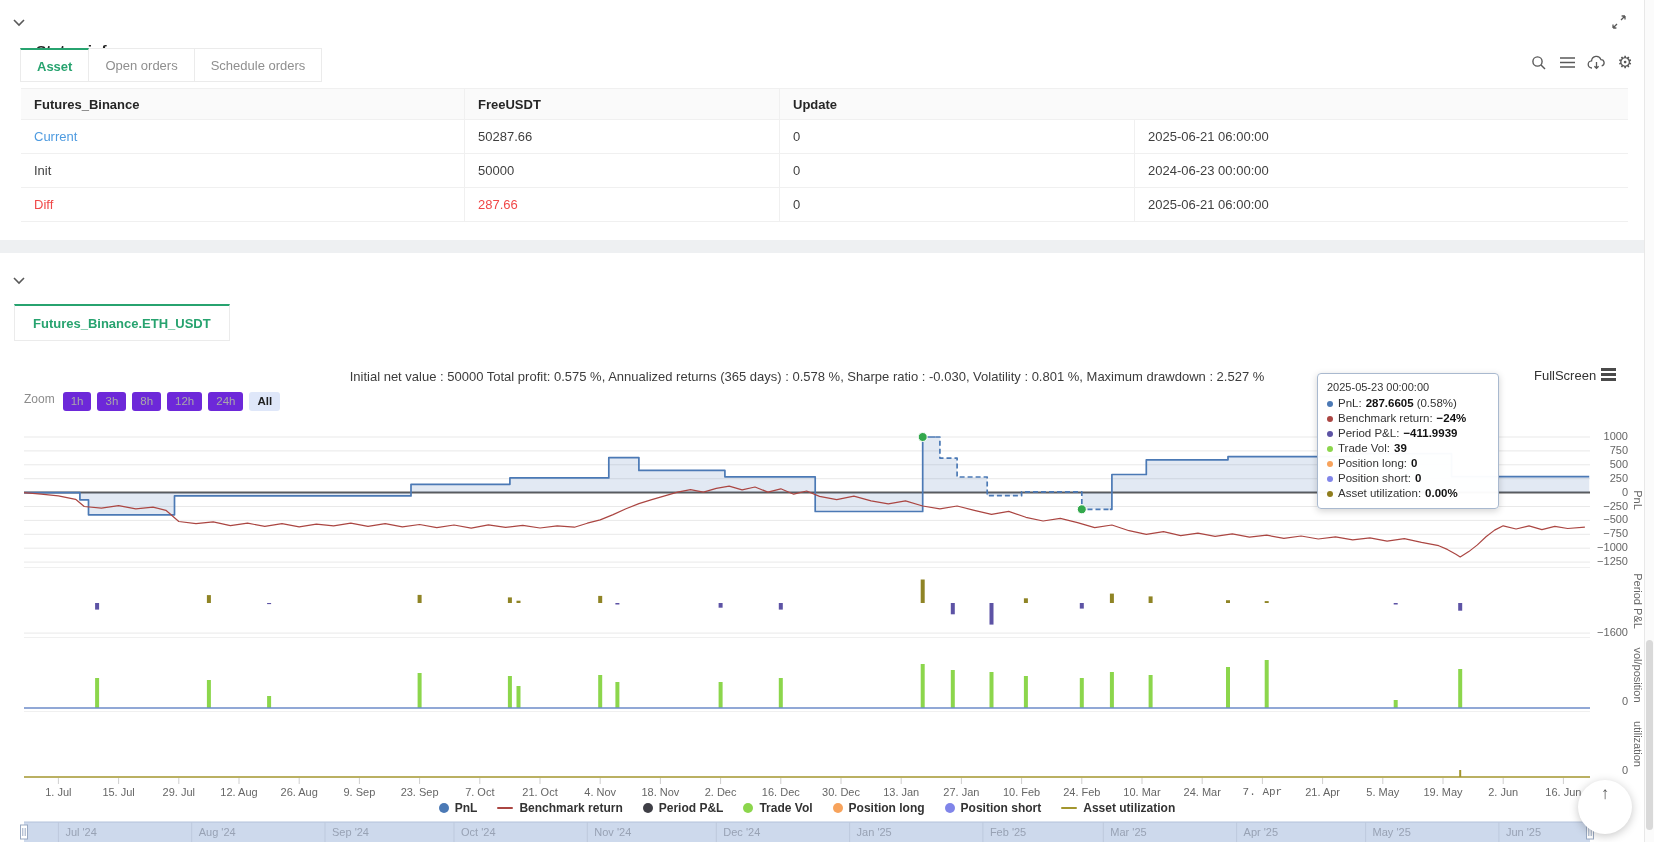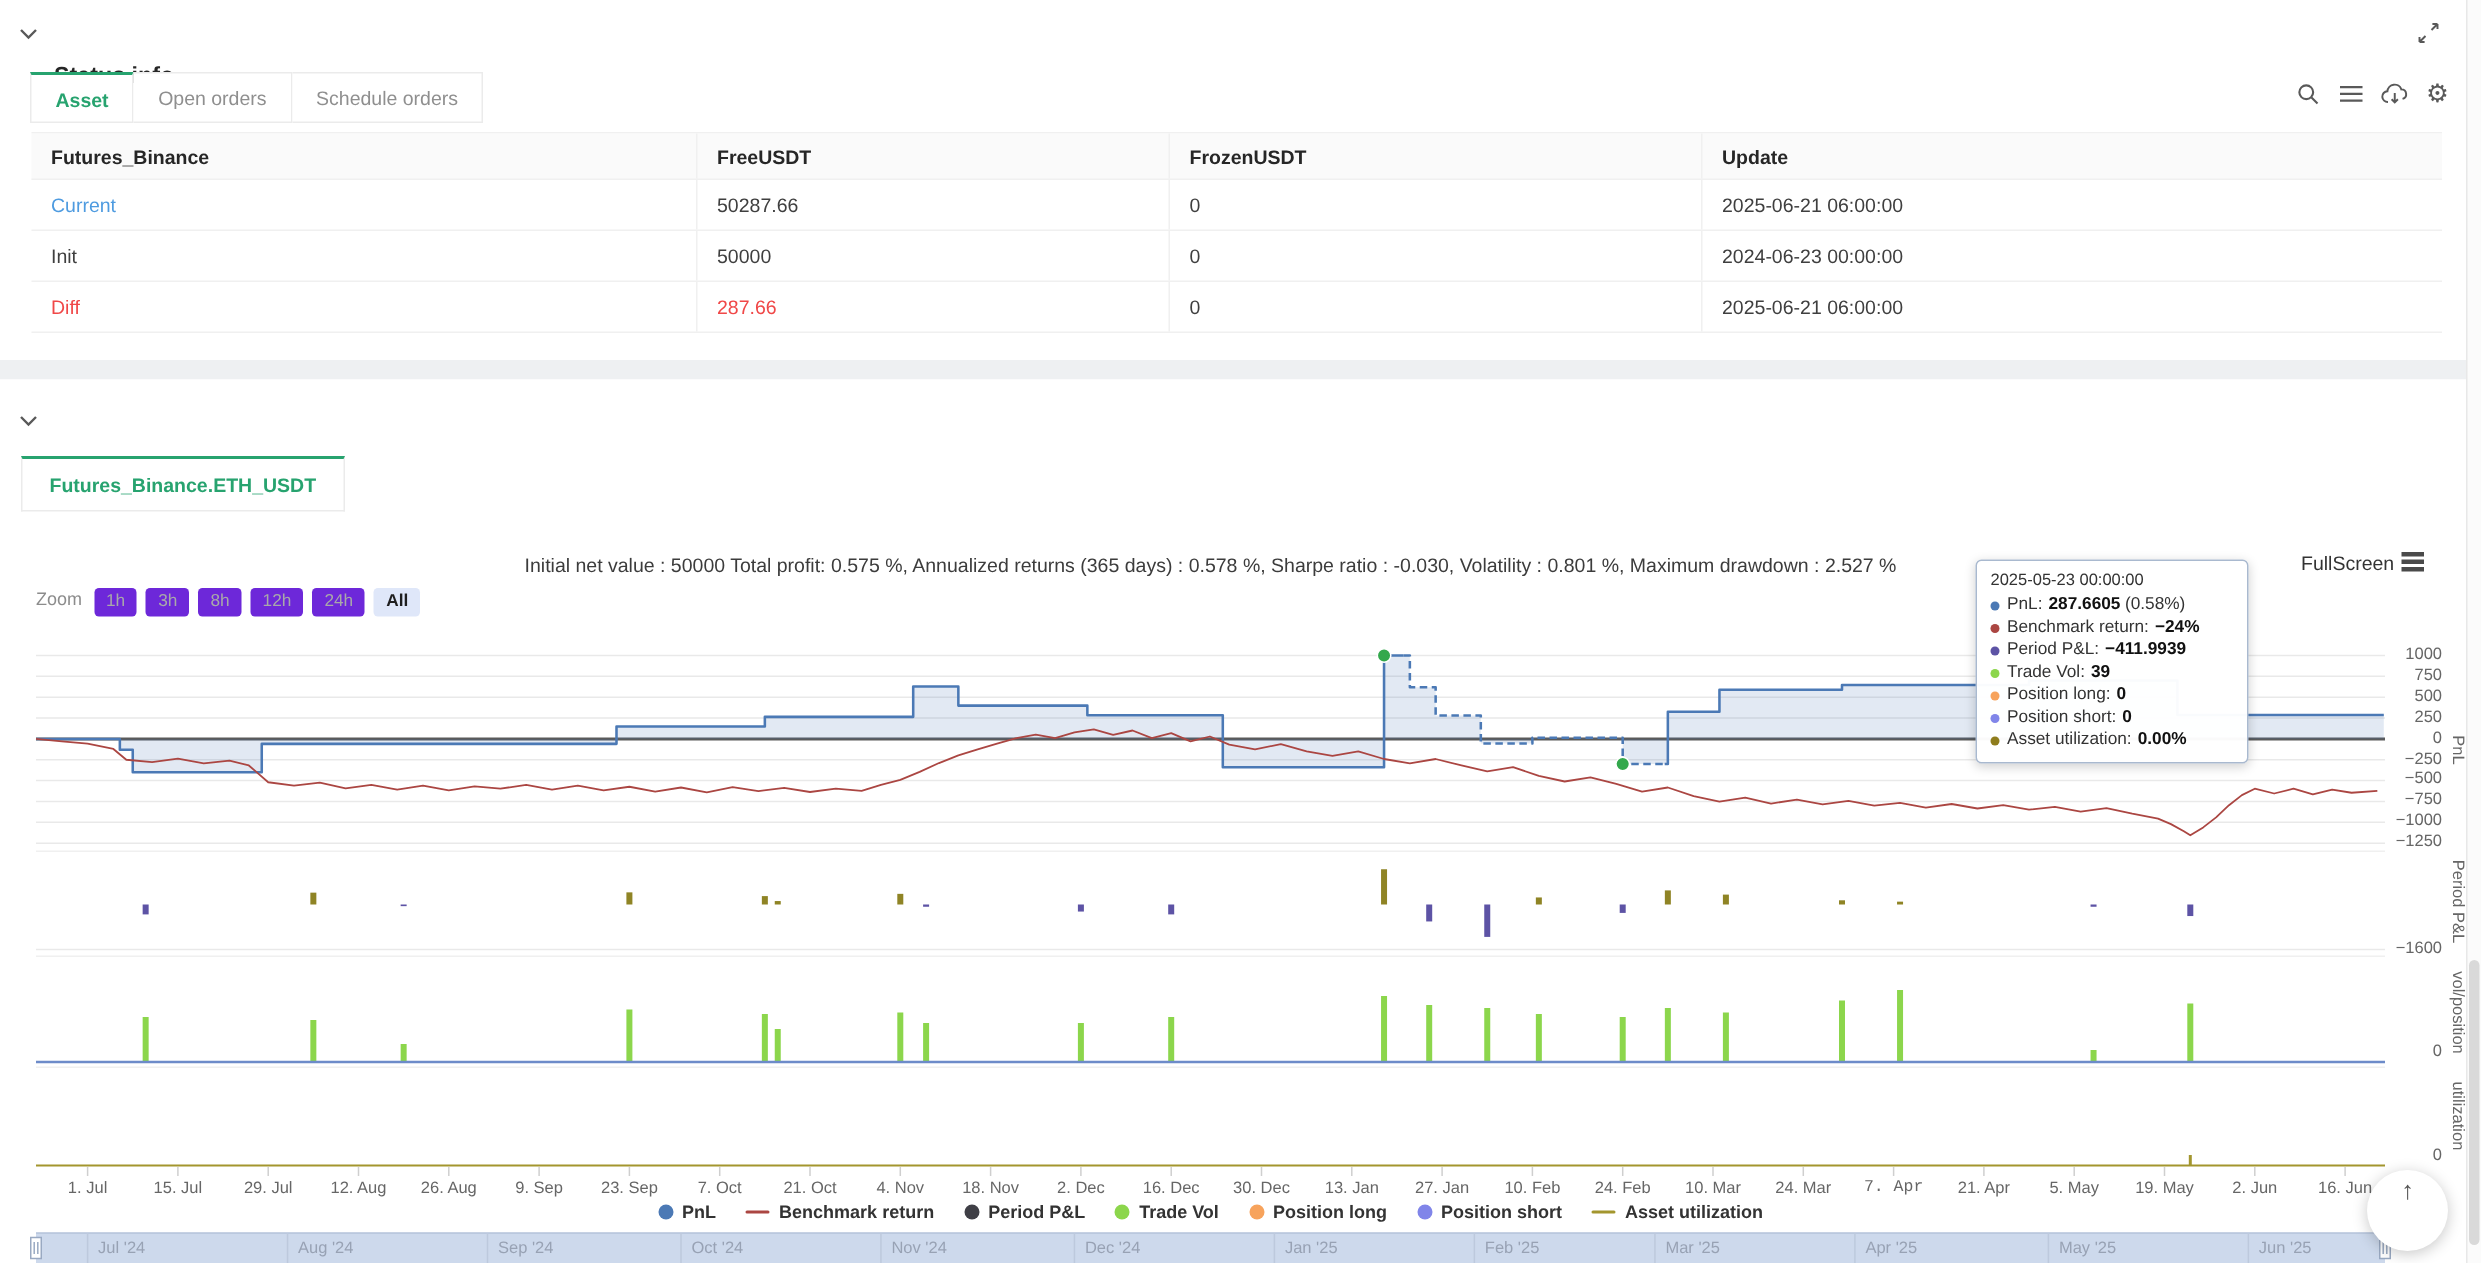--- a/index.html
+++ b/index.html
@@ -113,21 +113,20 @@
             <path d="M9.5,8 v6 M7.4,12.2 l2.1,2.1 l2.1,-2.1" fill="none" stroke="#595959" stroke-width="1.3"></path>
           </svg>
       </div>
       <div class="iconbtn" style="font-size:17px;line-height:17px;">⚙</div>
     </div>
 
     <div class="tbl">
       <div class="trow thead">
         <div class="tcell c0">Futures_Binance</div>
         <div class="tcell c1">FreeUSDT</div>
-        <div class="tcell c2">FrozenUSDT</div>
         <div class="tcell c3">Update</div>
       </div>
       <div class="trow tbody">
         <div class="tcell c0 link">Current</div>
         <div class="tcell c1">50287.66</div>
         <div class="tcell c2">0</div>
         <div class="tcell c3">2025-06-21 06:00:00</div>
       </div>
       <div class="trow tbody">
         <div class="tcell c0">Init</div>

